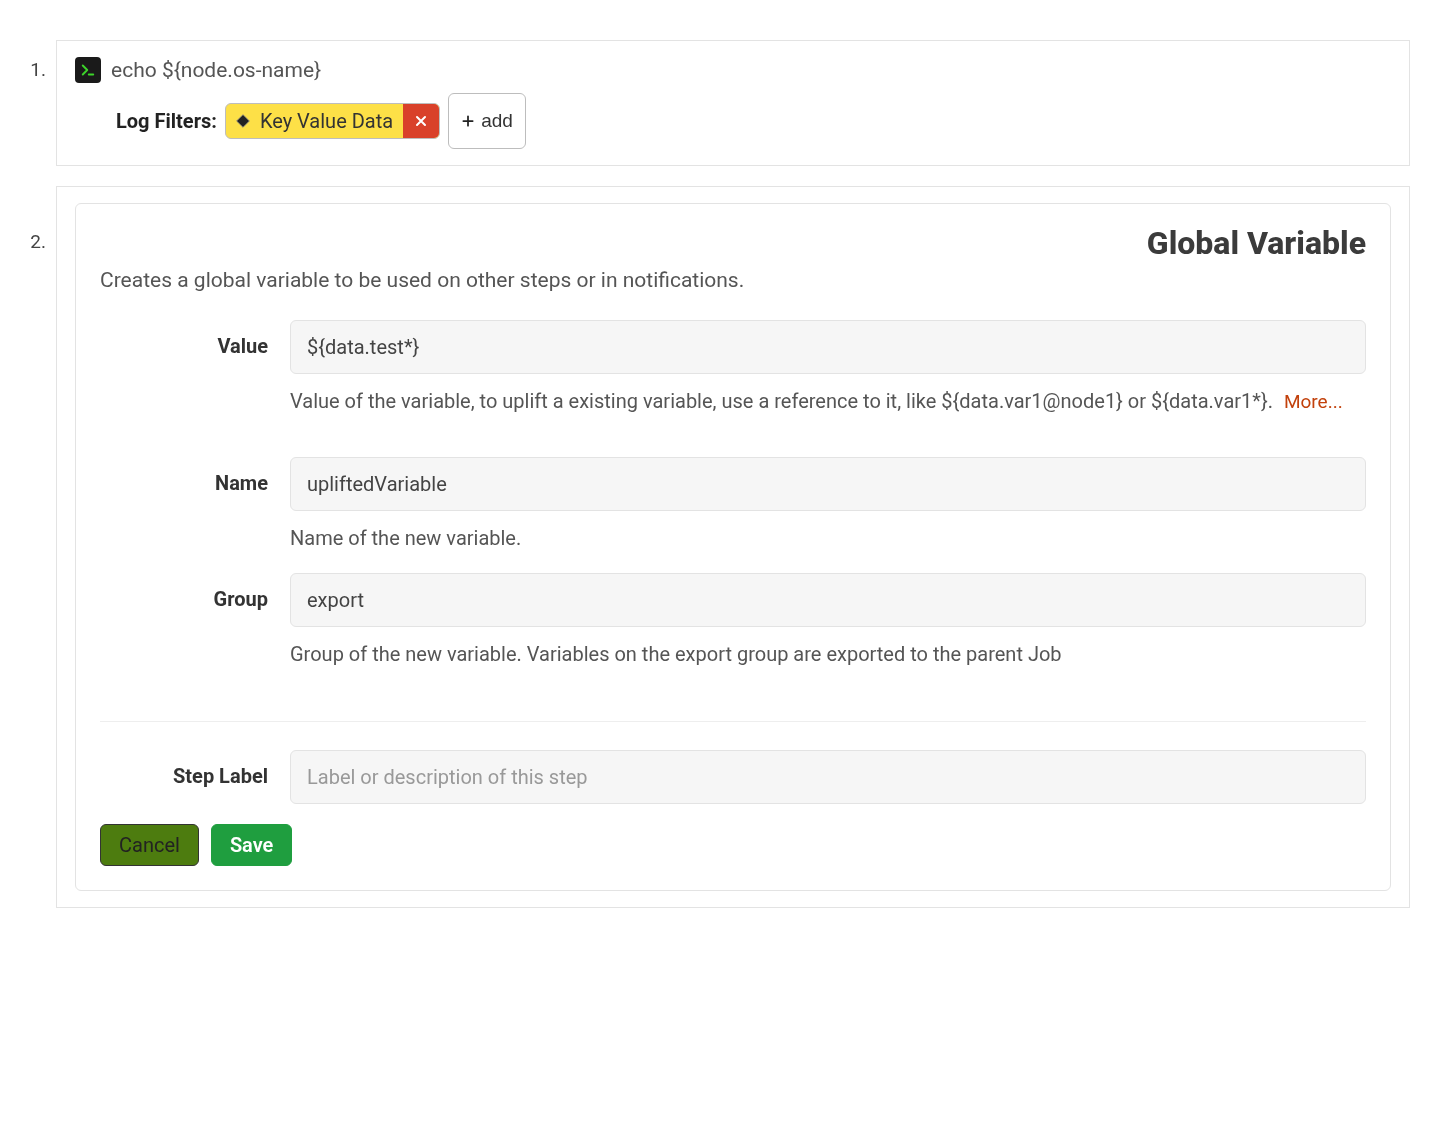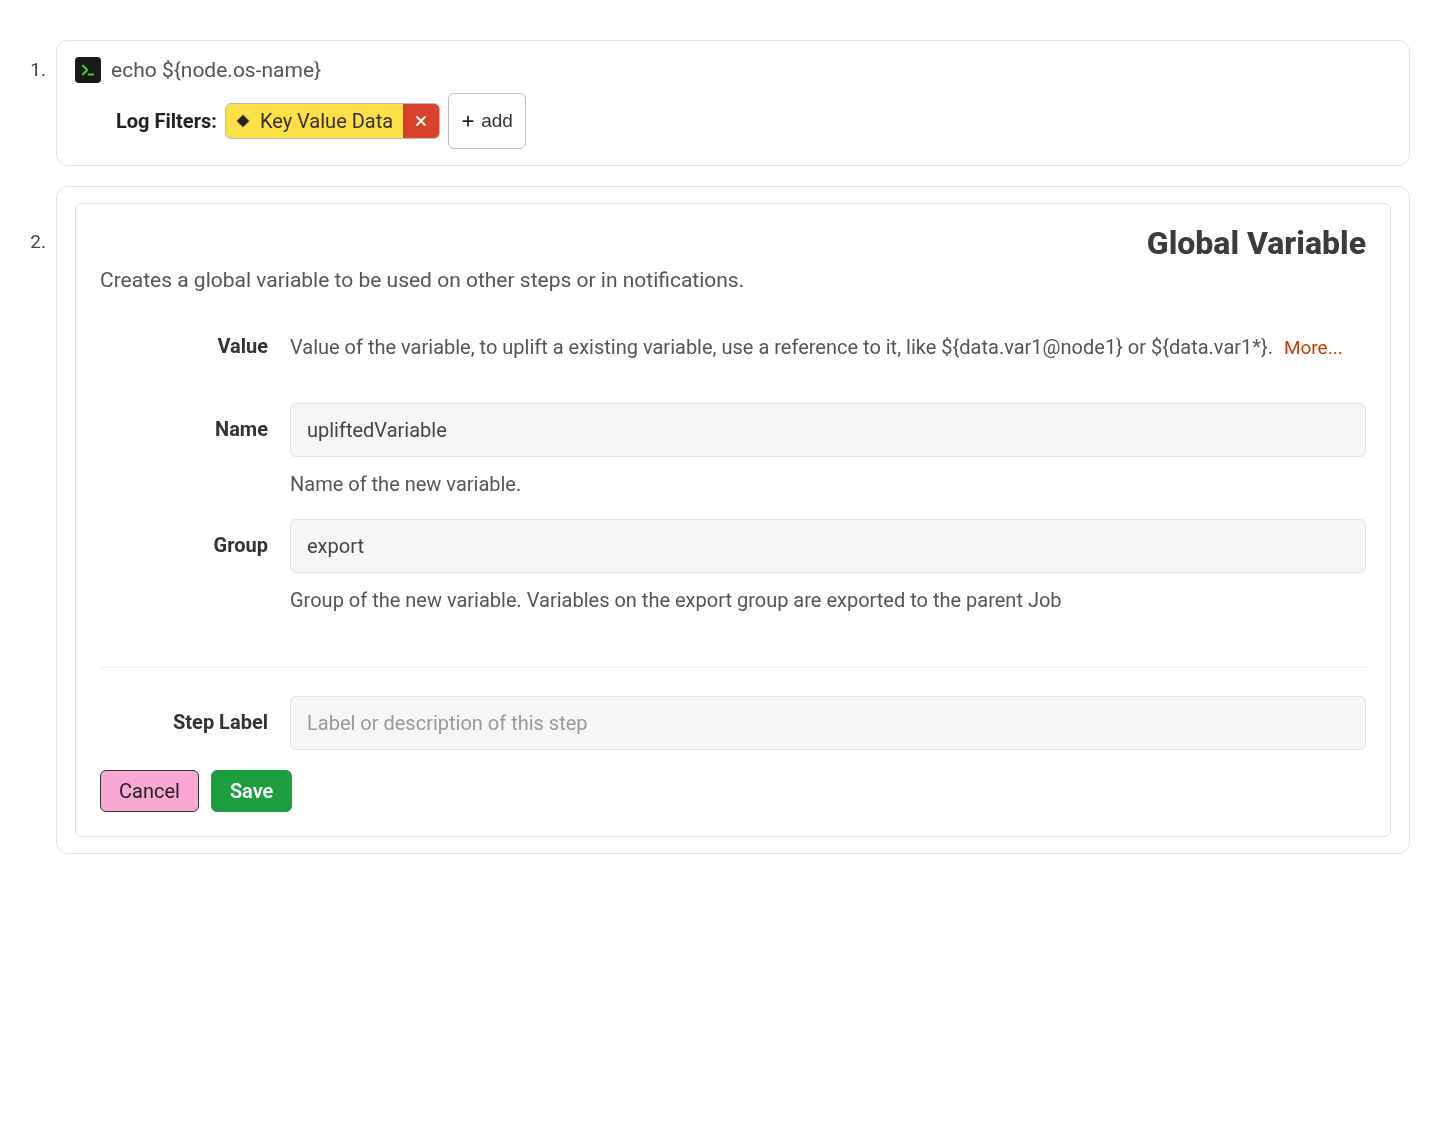--- a/index.html
+++ b/index.html
@@ -19,21 +19,21 @@
   width: 36px;
   text-align: right;
   padding-right: 10px;
   padding-top: 18px;
   color: #444;
   font-size: 19px;
 }
 .step-card {
   flex: 1;
   border: 1px solid #e3e3e3;
-  border-radius: 12px;
+  border-radius: 0;
   padding: 16px 18px;
   background: #fff;
 }
 .step1-line {
   display: flex;
   align-items: center;
   gap: 10px;
   margin-bottom: 10px;
 }
 .terminal-icon {
@@ -170,21 +170,21 @@
   margin-top: 20px;
 }
 .btn {
   border-radius: 6px;
   padding: 8px 18px;
   font-size: 20px;
   cursor: pointer;
   font-family: inherit;
 }
 .btn-cancel {
-  background: #f9a8d4;
+  background: #4d7c0f;
   border: 1px solid #333;
   color: #222;
 }
 .btn-save {
   background: #1f9e3f;
   border: 1px solid #1f9e3f;
   color: #fff;
   font-weight: 600;
 }
 </style>
@@ -233,20 +233,21 @@
 <div class="step-row">
   <div class="step-number" style="padding-top:44px;">2.</div>
   <div class="step-card">
     <div class="step2-inner">
       <h2 class="step2-title">Global Variable</h2>
       <p class="step2-desc">Creates a global variable to be used on other steps or in notifications.</p>
 
       <div class="form-row">
         <div class="form-label">Value</div>
         <div class="form-field">
+          <input type="text" class="text-input" value="${data.test*}" style="">
           <div class="help-text">
             <span>Value of the variable, to uplift a existing variable, use a reference to it, like ${data.var1@node1} or ${data.var1*}.</span>
             <span class="more-link">More...</span>
           </div>
         </div>
       </div>
 
       <div class="form-row">
         <div class="form-label">Name</div>
         <div class="form-field">

